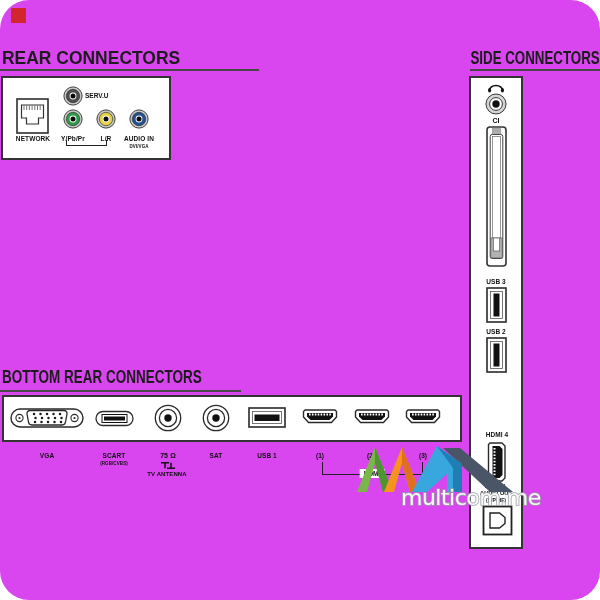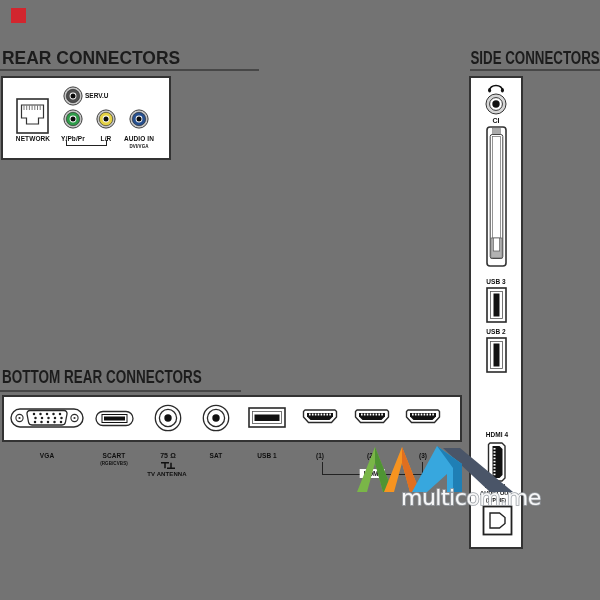--- a/index.html
+++ b/index.html
@@ -1,17 +1,17 @@
 <!DOCTYPE html>
 <html><head>
 <meta charset="utf-8">
 <style>
   html,body{margin:0;padding:0;background:#fff;}
-  .stage{position:relative;width:600px;height:600px;background:#737373;overflow:hidden;
-         font-family:"Liberation Sans",sans-serif;}
+  .stage{position:relative;width:600px;height:600px;background:#d946ef;overflow:hidden;
+         font-family:"Liberation Sans",sans-serif;border-radius:29px;}
   .abs{position:absolute;}
   .title{position:absolute;font-size:18px;font-weight:700;color:#1c1c1c;white-space:nowrap;line-height:18px;}
   .rule{position:absolute;height:2px;background:#474747;}
   .panel{position:absolute;border:2px solid #333;background:#fff;box-sizing:border-box;}
   .lbl{position:absolute;transform:translateX(-50%);font-size:6.5px;font-weight:700;color:#0f0f0f;
        white-space:nowrap;letter-spacing:.1px;line-height:7px;}
   .lbl-left{position:absolute;font-size:6.5px;font-weight:700;color:#0f0f0f;white-space:nowrap;line-height:7px;}
   .sub{font-size:4.5px;}
   .tiny{font-size:5.5px;}
   .bracket{position:absolute;border-left:1.5px solid #222;border-right:1.5px solid #222;

